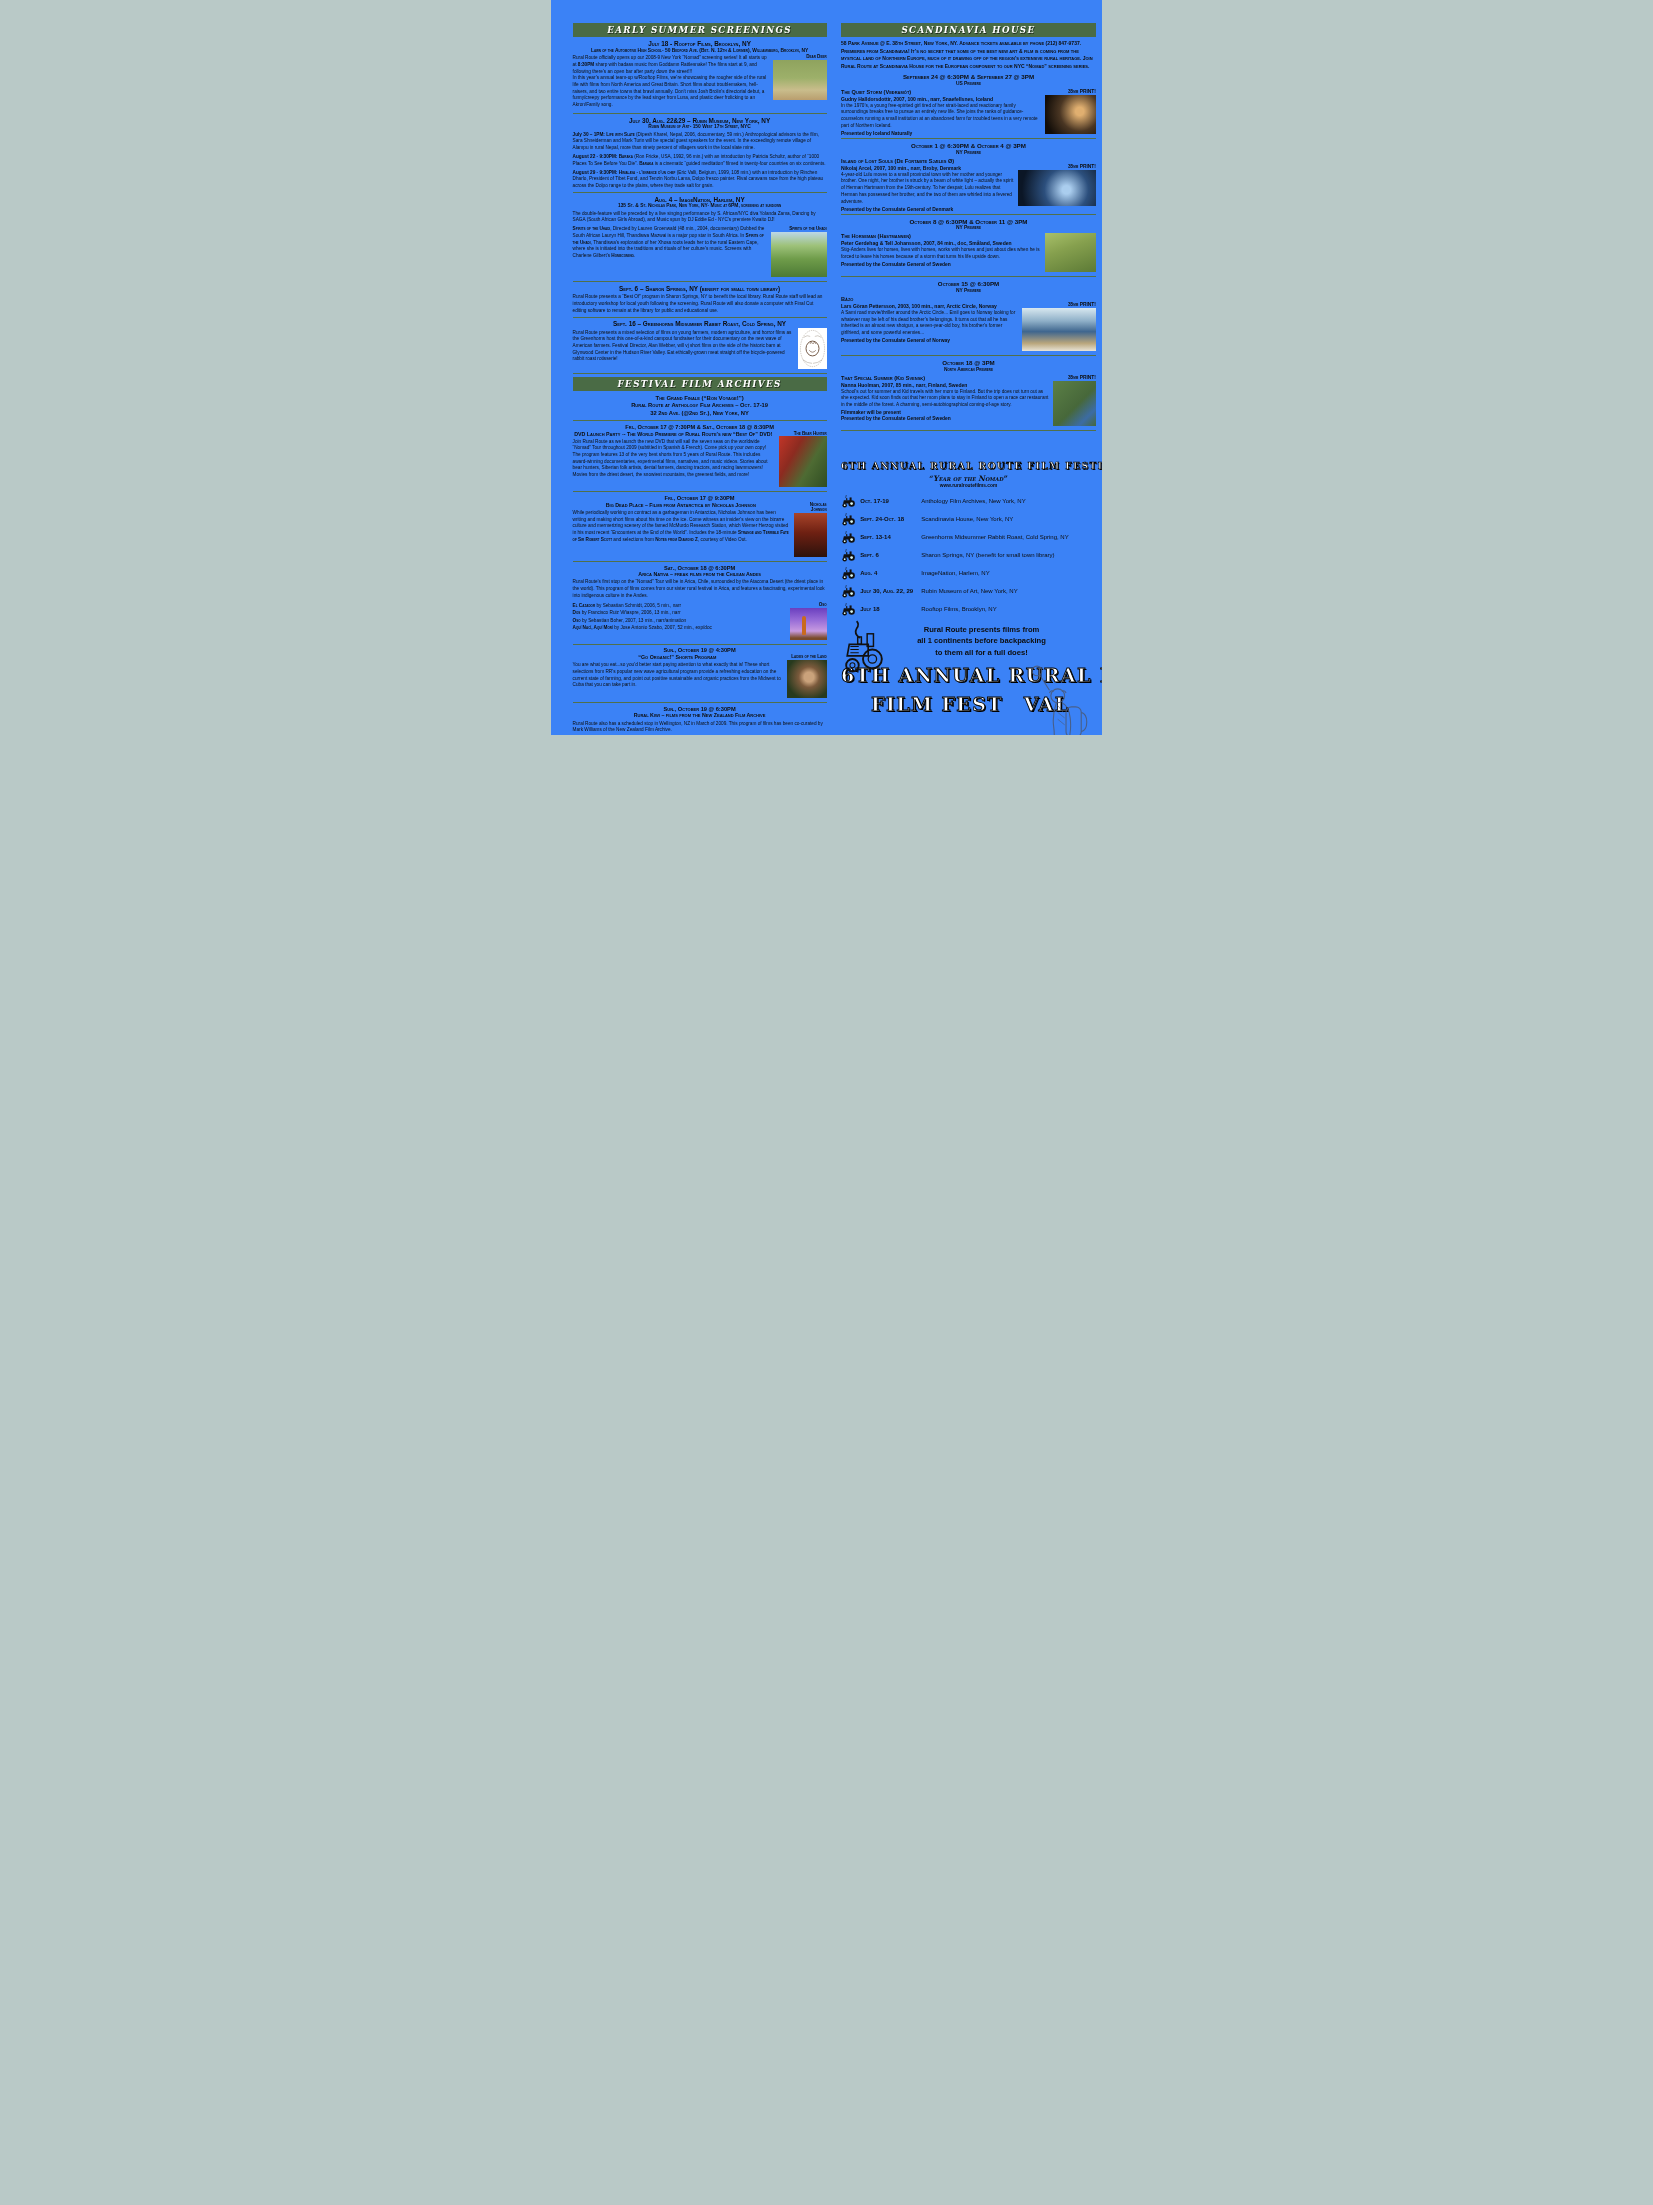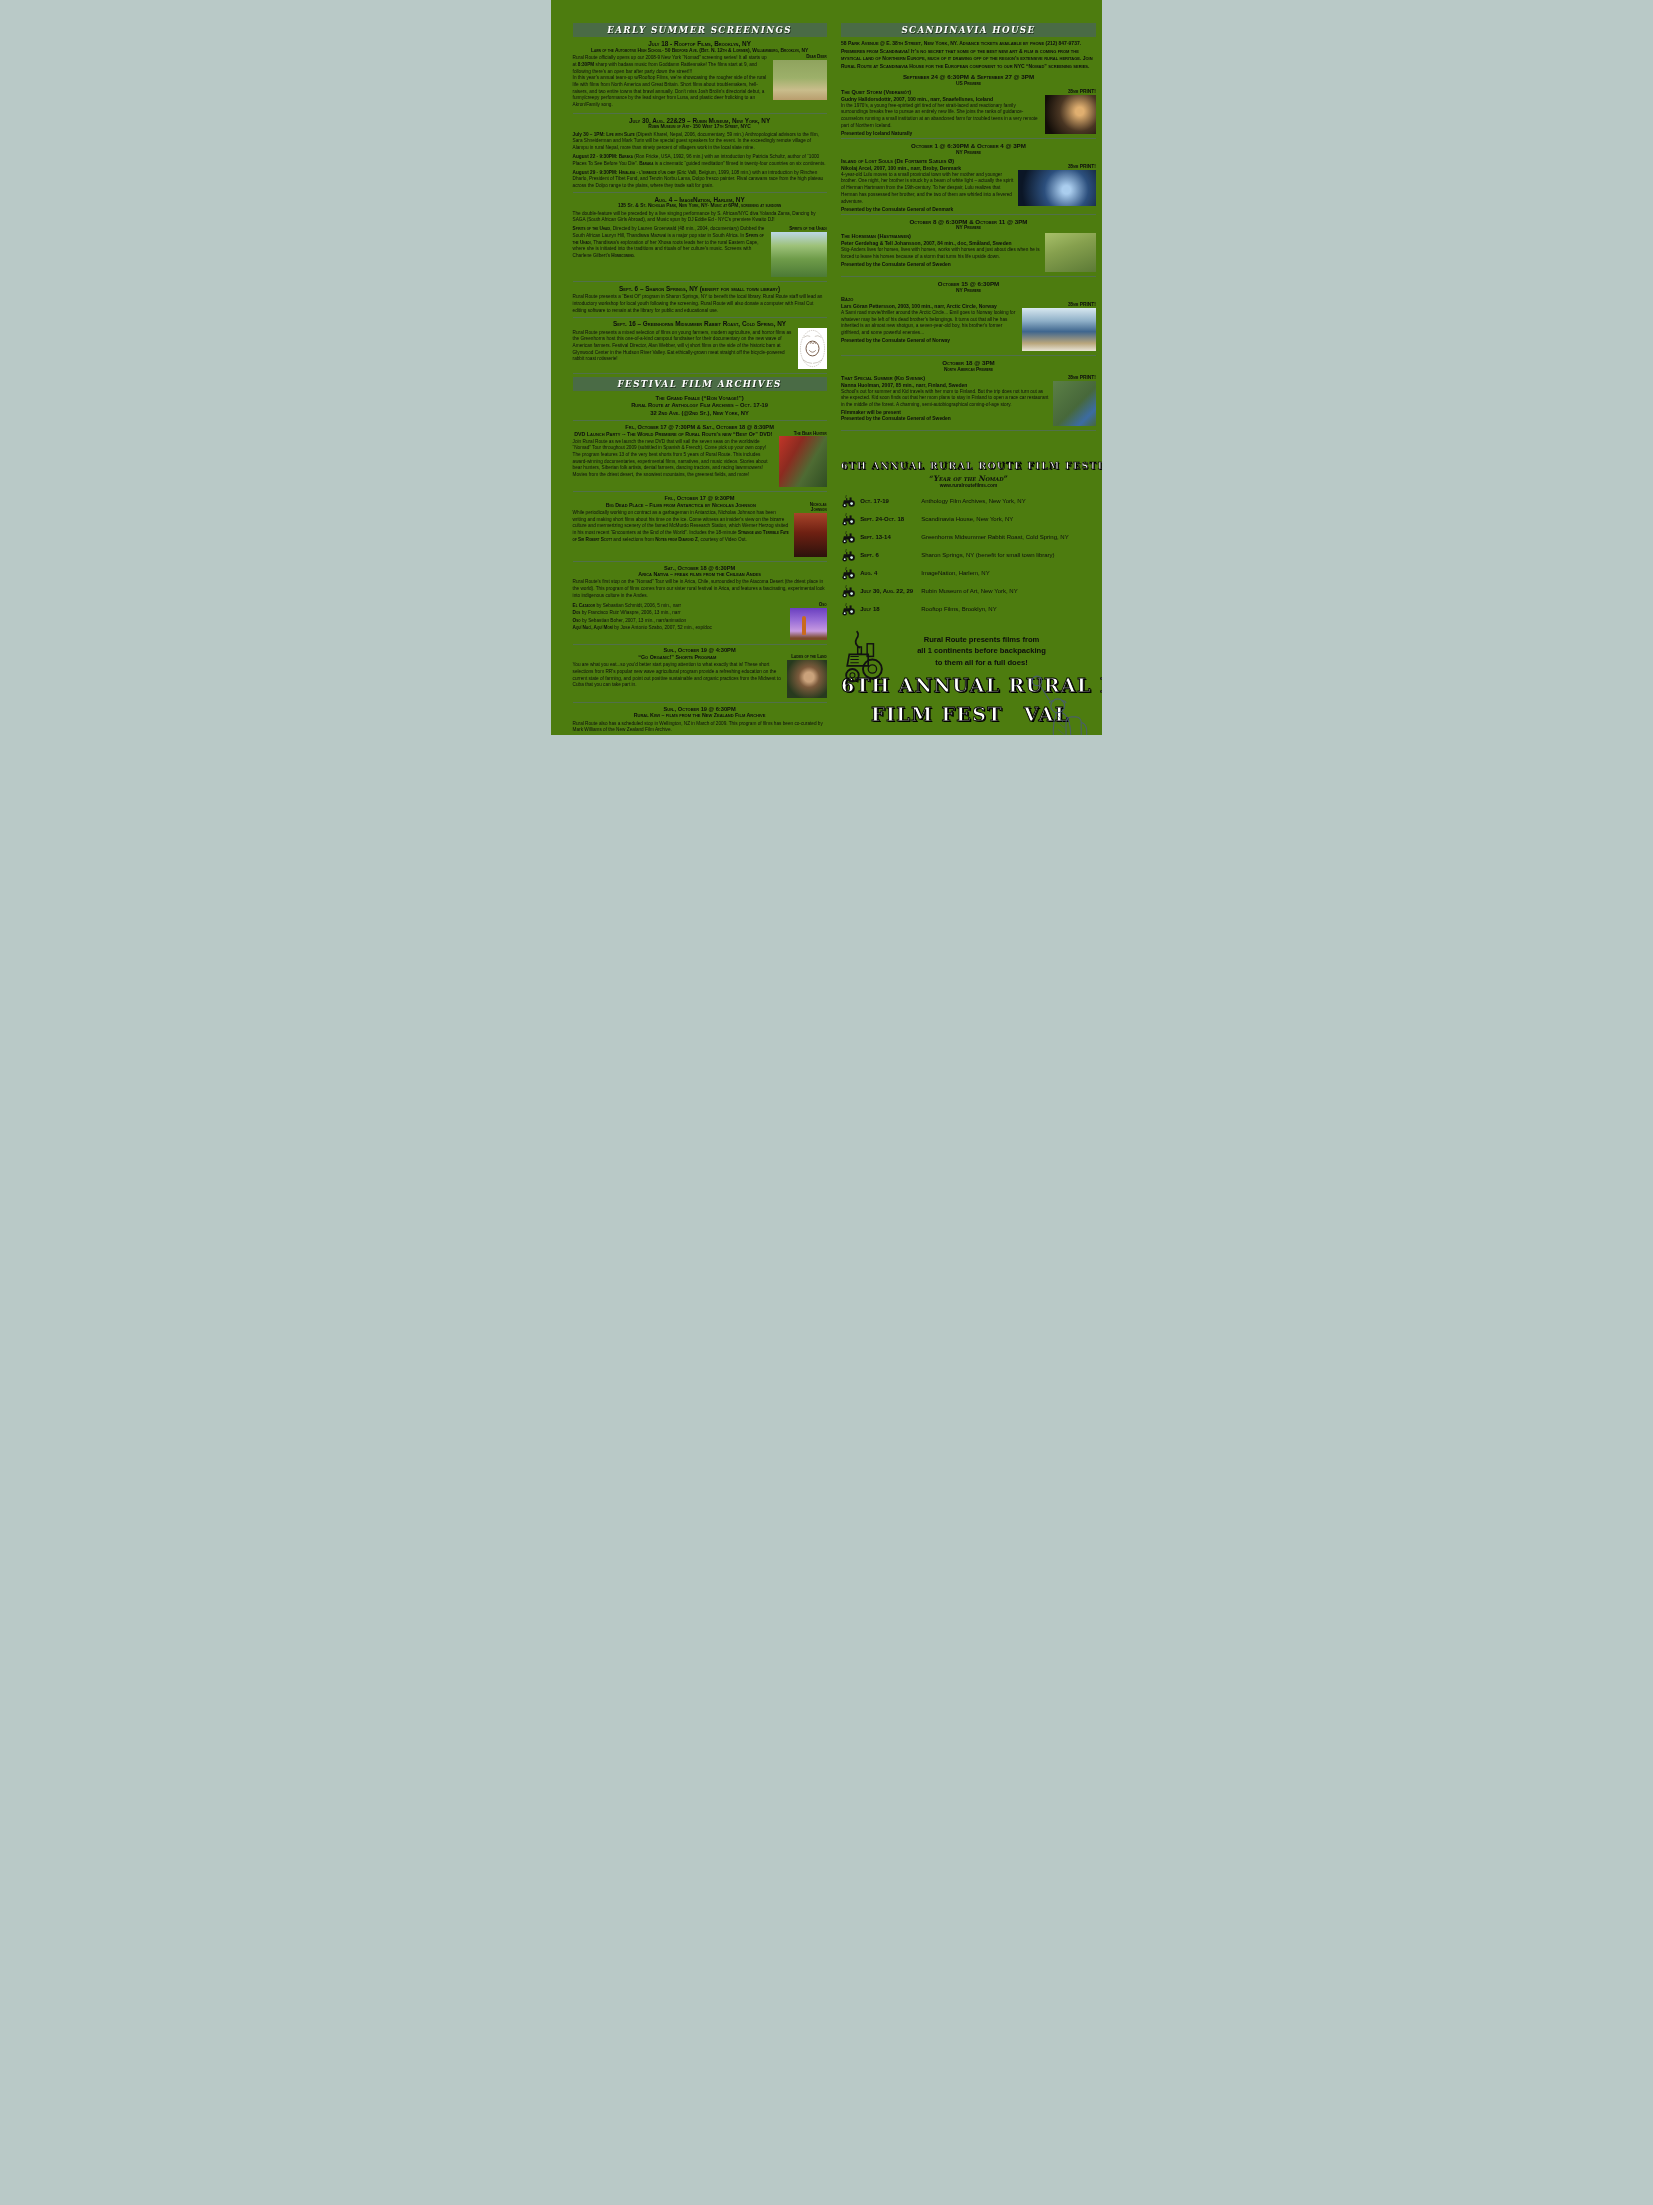--- a/index.html
+++ b/index.html
@@ -1,16 +1,16 @@
 <!DOCTYPE html>
 <html style="font-size:7.4px"><head>
 <meta charset="utf-8">
 <style>
   html,body{margin:0;padding:0;background:#b9c9c7;}
-  .page{position:relative;width:551px;height:735px;margin:0 auto;background:#4d7c0f;
+  .page{position:relative;width:551px;height:735px;margin:0 auto;background:#3b82f6;
         font-family:"Liberation Sans",sans-serif;color:#0d0d0d;overflow:hidden;}
   .col{position:absolute;top:23px;}
   .col-left{left:21.6px;width:254px;}
   .col-right{left:290px;width:255px;}
 
   .bar{background:#4a6b45;height:14.2px;display:flex;align-items:center;justify-content:center;margin-bottom:3.2px;}
   .bar .script{font-family:"DejaVu Serif",serif;font-style:italic;font-weight:bold;color:#ffffff;
        font-size:8.7px;letter-spacing:1.4px;text-shadow:0.7px 0.7px 0 #1e2a1c;white-space:nowrap;}
 
   hr.rule{border:none;border-top:0.9px solid #51704a;margin:2.3px 0 2.8px;}
@@ -62,21 +62,21 @@
   .fest-tag{font-family:"DejaVu Serif",serif;font-style:italic;font-weight:bold;font-variant:small-caps;
       font-size:7.4px;margin-top:2.8px;}
   .fest-url{font-weight:bold;font-size:4.8px;margin-top:0;}
 
   .sched{margin-top:6.4px;}
   .sched-row{display:flex;align-items:center;margin:5px 0;}
   .sched-icon{width:14.7px;height:13px;margin-right:4.6px;flex:none;}
   .sched-date{width:61px;flex:none;font-weight:bold;font-variant:small-caps;font-size:6px;text-align:left;}
   .sched-venue{font-size:6px;text-align:left;}
 
-  .bottom{position:relative;margin-top:18px;text-align:left;}
+  .bottom{position:relative;margin-top:8px;text-align:left;}
   .big-tractor{position:absolute;left:1.8px;top:-3.7px;width:42px;height:57px;}
   .pitch{margin-left:44px;width:193px;text-align:center;font-weight:bold;font-size:7.6px;line-height:1.55;}
   .mega{font-family:"DejaVu Serif",serif;font-weight:bold;color:#fff;-webkit-text-stroke:0.9px #000;
         text-shadow:1.4px 1.4px 0 #000;font-size:19px;letter-spacing:1.4px;white-space:nowrap;}
   .mega-1{margin-top:5.5px;}
   .mega-2{margin-top:6.4px;margin-left:30px;}
   .mega-gap{display:inline-block;width:21px;}
   .hiker{position:absolute;right:-2.8px;top:40px;width:77px;height:152px;}
 </style>
 </head>

